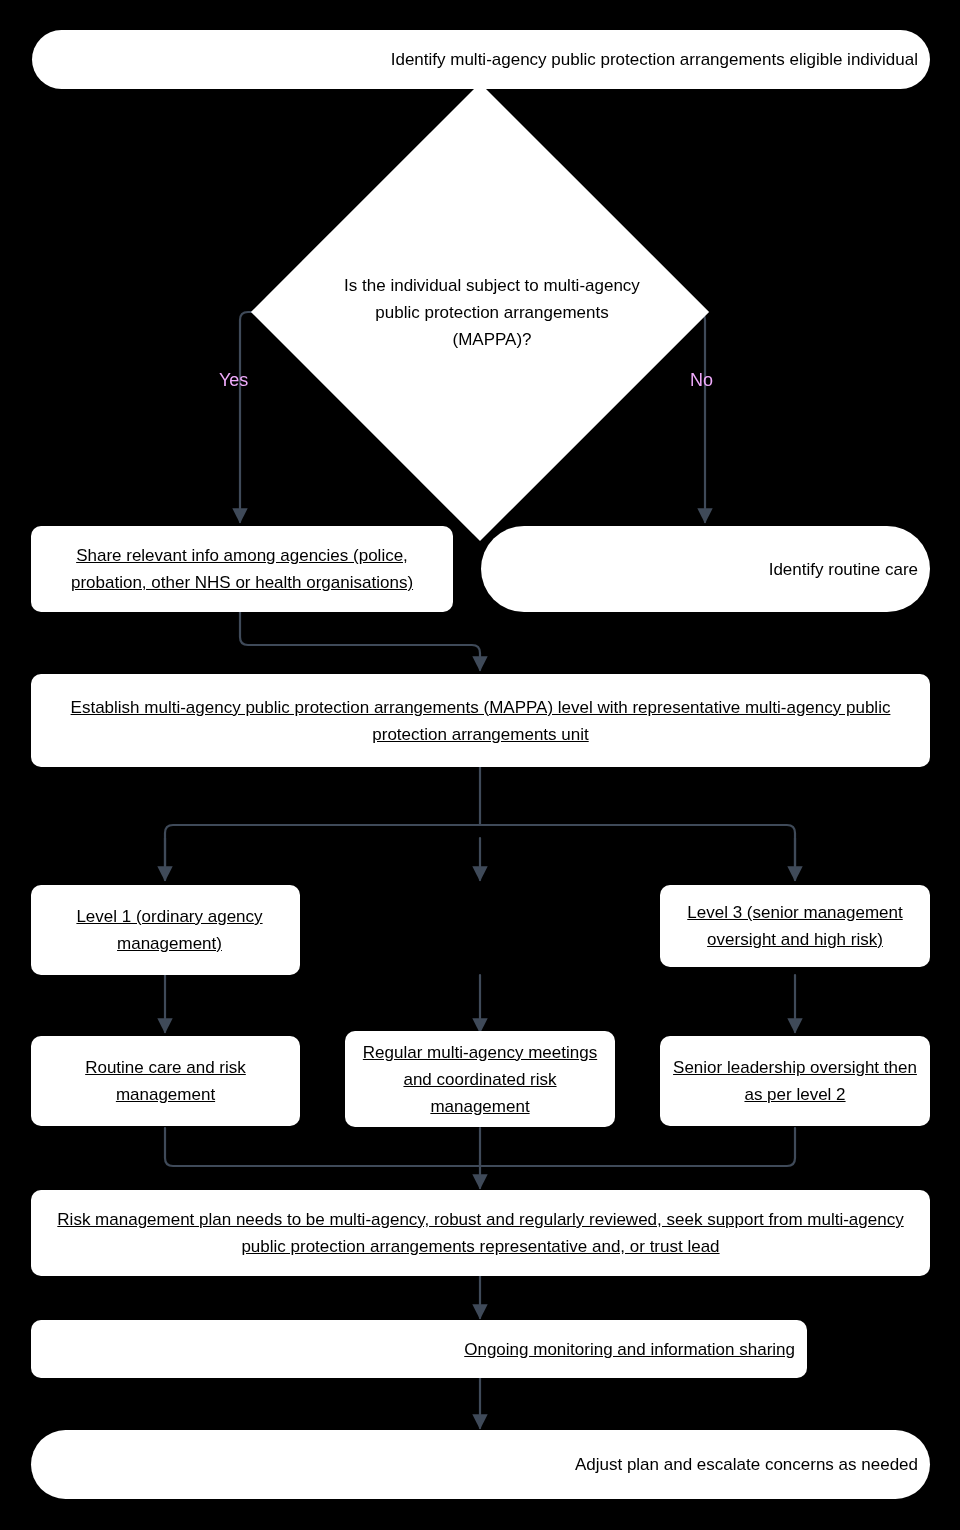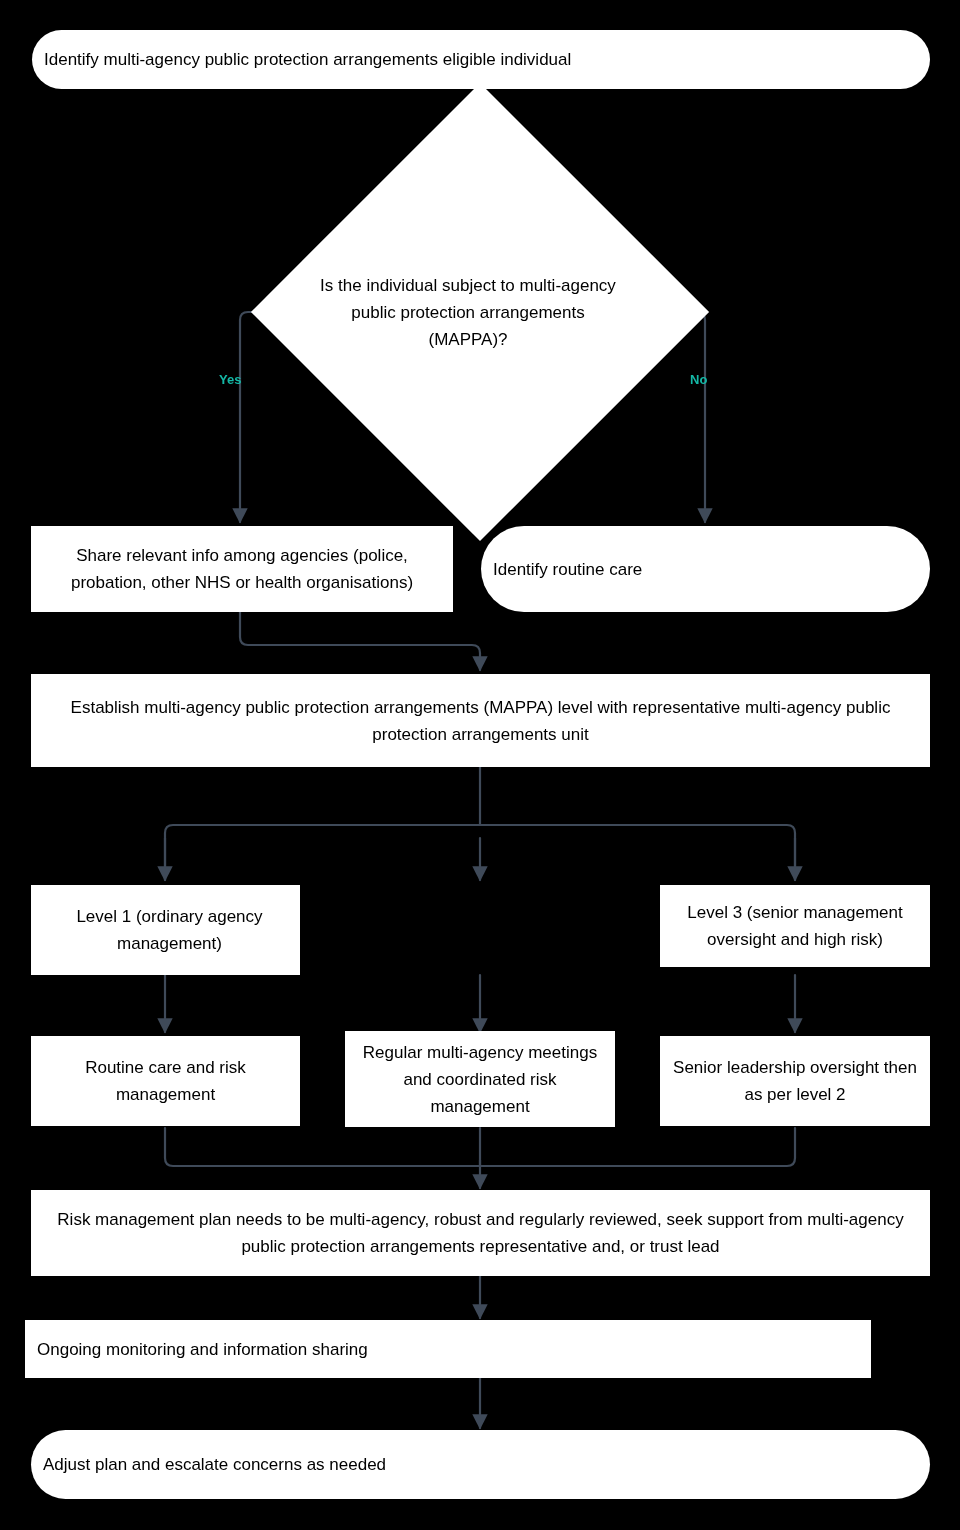--- a/index.html
+++ b/index.html
@@ -23,29 +23,30 @@
     height: 1530px;
     pointer-events: none;
   }
   .node {
     position: absolute;
     box-sizing: border-box;
     background: #ffffff;
     color: #000000;
     display: flex;
     align-items: center;
-    justify-content: flex-start;
+    justify-content: flex-end;
     text-align: center;
     font-size: 17px;
     line-height: 27px;
     padding: 4px 12px;
     z-index: 2;
   }
   .node.rect {
-    border-radius: 0;
+    border-radius: 10px;
+    text-decoration: underline;
   }
   .node.stadium {
     border-radius: 999px;
   }
   .node.diamond {
     background: transparent;
     border-radius: 0;
     padding: 0;
   }
   .diamond-shape {
@@ -56,23 +57,23 @@
     transform: rotate(45deg);
     z-index: 1;
   }
   .diamond-text {
     position: relative;
     z-index: 2;
     width: 300px;
   }
   .edge-label {
     position: absolute;
-    color: #14b8a6;
-    font-size: 13px;
-    font-weight: bold;
+    color: #f0abfc;
+    font-size: 18px;
+    font-weight: normal;
     line-height: 18px;
     z-index: 3;
     white-space: nowrap;
   }
 </style>
 </head>
 <body>
 
 <div id="canvas">
 
@@ -151,21 +152,21 @@
     <span>Regular multi-agency meetings and coordinated risk management</span>
   </div>
   <div class="node rect" style="left:660px; top:1036px; width:270px; height:90px;">
     <span>Senior leadership oversight then as per level 2</span>
   </div>
 
   <div class="node rect" style="left:31px; top:1190px; width:899px; height:86px;">
     <span>Risk management plan needs to be multi-agency, robust and regularly reviewed, seek support from multi-agency public protection arrangements representative and, or trust lead</span>
   </div>
 
-  <div class="node rect" style="left:25px; top:1320px; width:846px; height:58px;">
+  <div class="node rect" style="left:31px; top:1320px; width:776px; height:58px;">
     <span>Ongoing monitoring and information sharing</span>
   </div>
 
   <div class="node stadium" style="left:31px; top:1430px; width:899px; height:69px;">
     <span>Adjust plan and escalate concerns as needed</span>
   </div>
 
 </div>
 
 </body></html>

